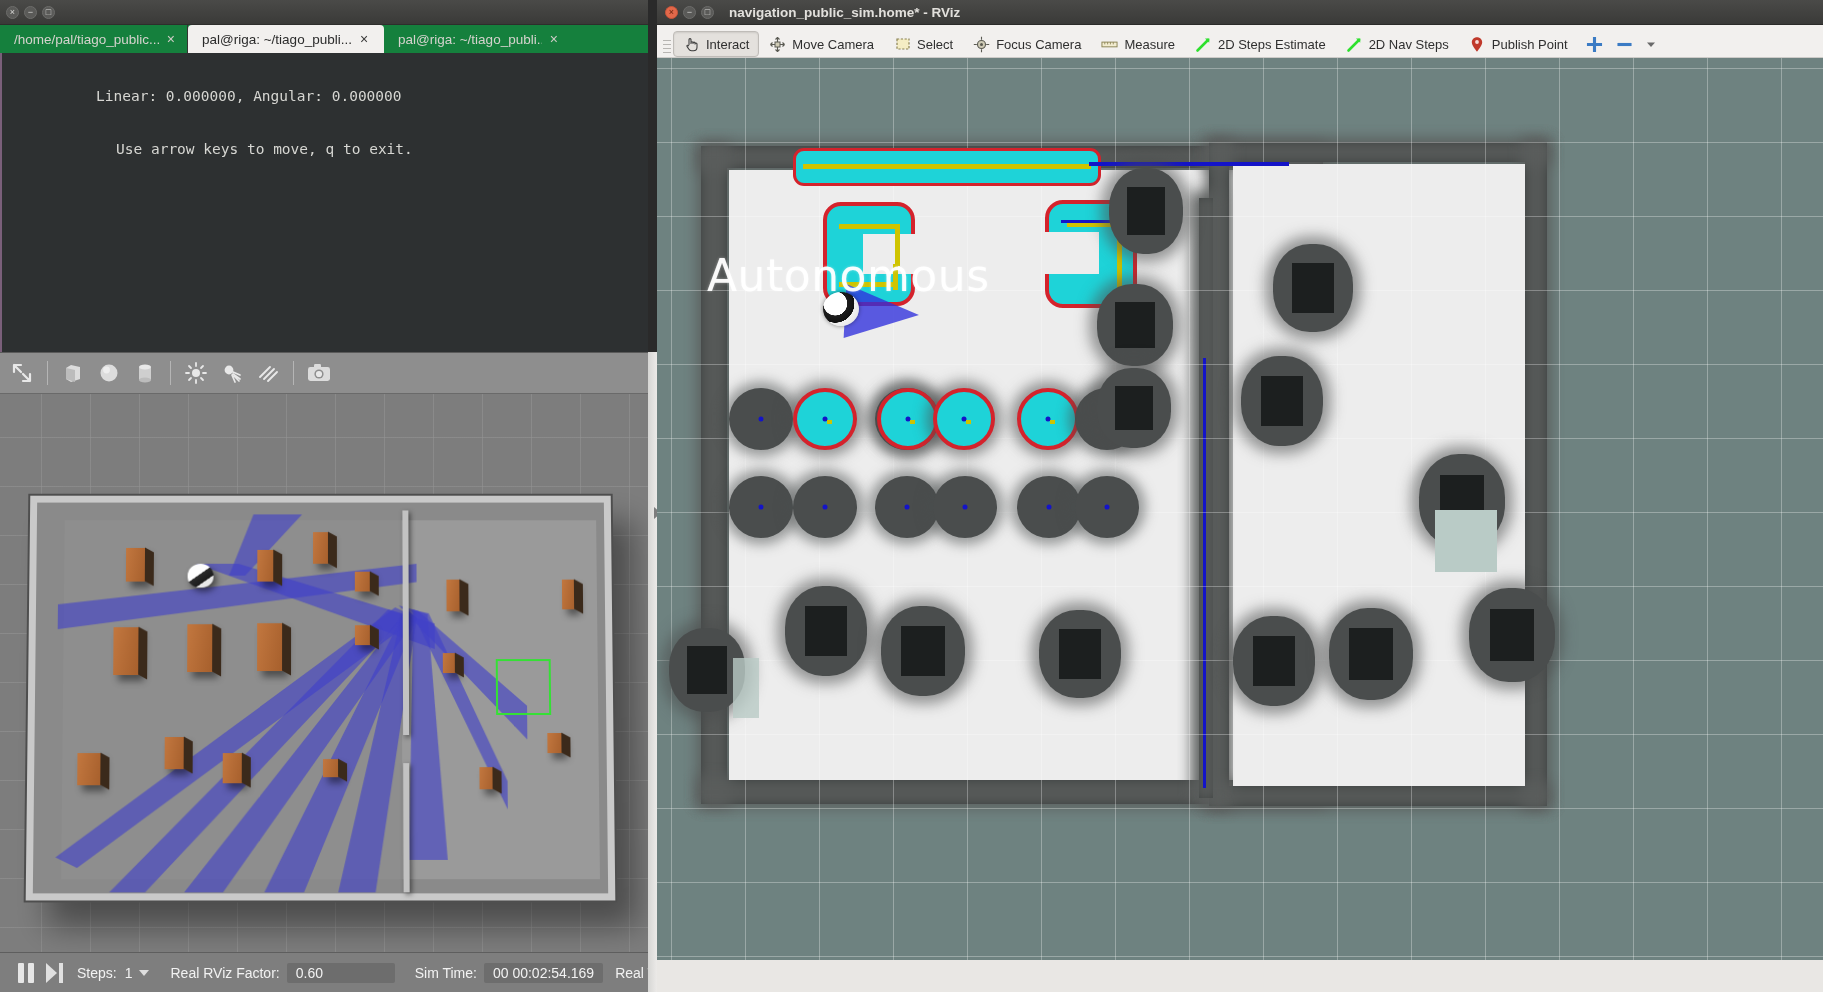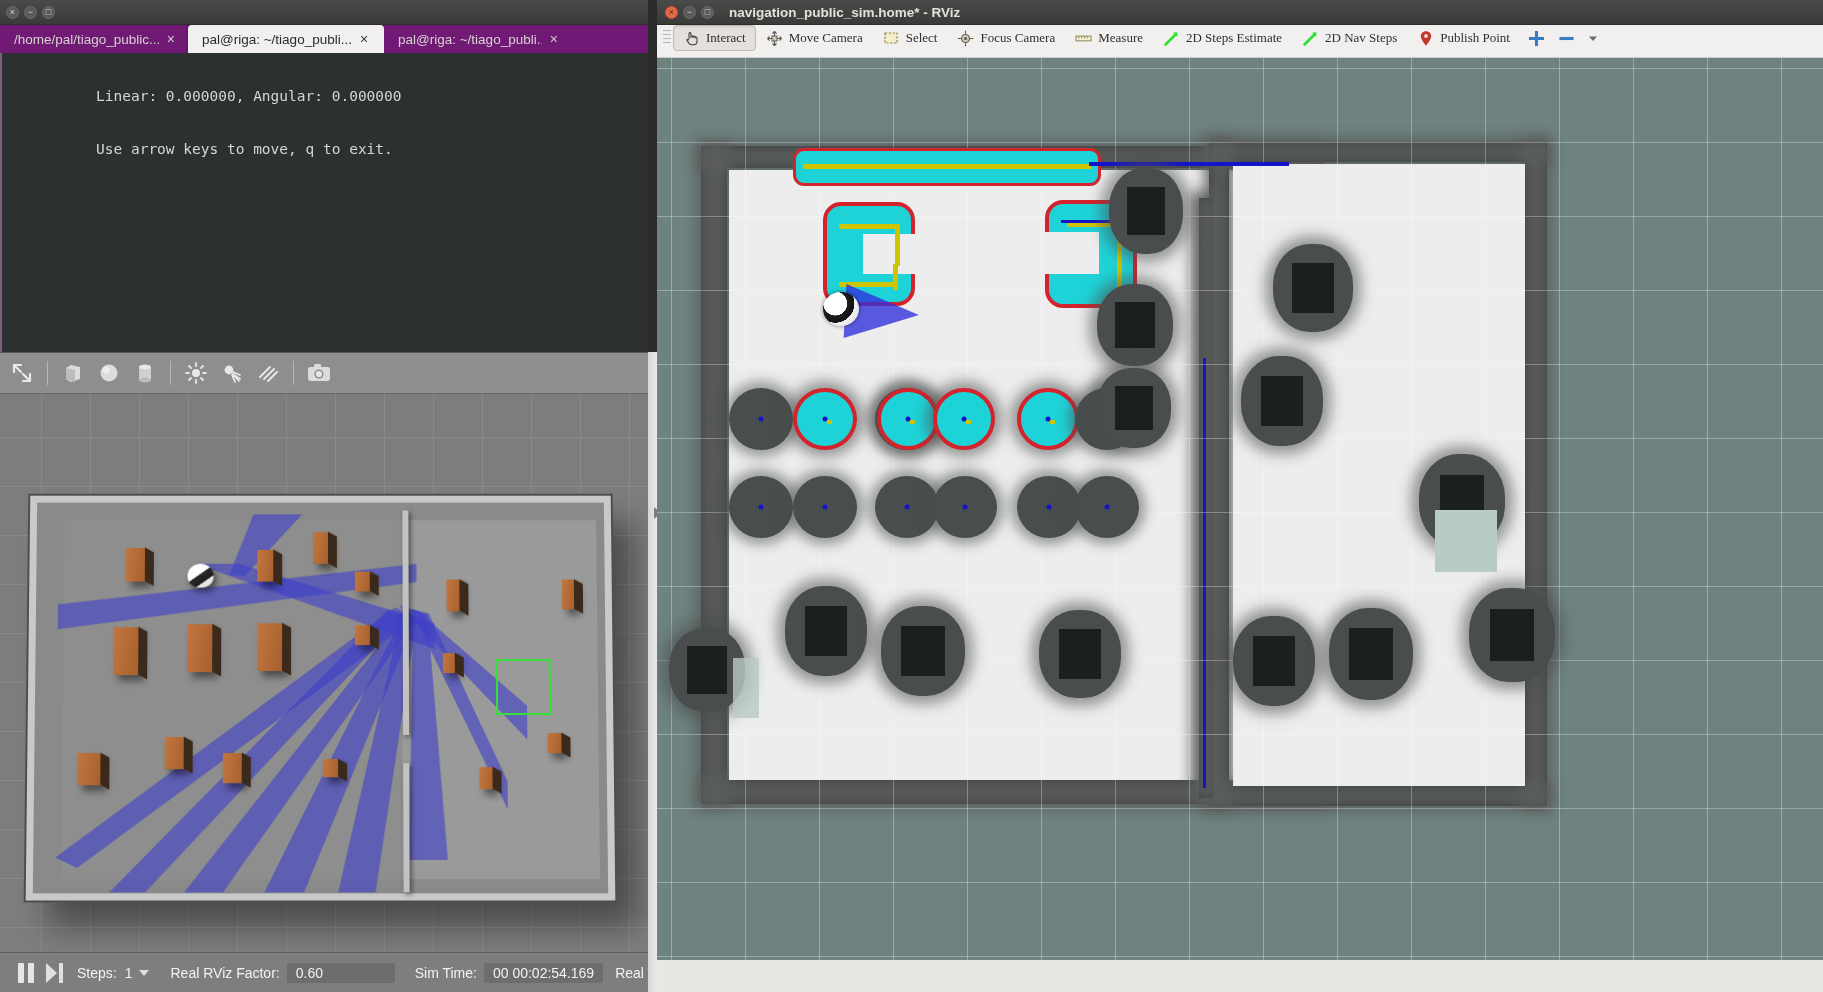--- a/index.html
+++ b/index.html
@@ -12,35 +12,35 @@
   .term-titlebar { position:relative; height:25px; background:linear-gradient(#4a4a48,#3a3a38);
     border-bottom:1px solid #2e2e2c; }
   .wbtns { position:absolute; left:6px; top:6px; display:flex; gap:5px; }
   .wbtn { width:13px; height:13px; border-radius:50%; background:#5a5a58;
     border:1px solid #6c6c6a; position:relative; }
   .wbtn i { position:absolute; inset:0; display:flex; align-items:center; justify-content:center;
     font-style:normal; font-size:9px; color:#d8d8d6; line-height:13px; }
   .term-title { position:absolute; left:72px; top:0; height:25px; line-height:25px;
     font-size:13.5px; color:#d6d3ce; font-weight:bold; letter-spacing:.1px; white-space:nowrap; }
 
-  .term-tabs { position:relative; height:28px; background:#701a75; display:flex; align-items:flex-end; }
+  .term-tabs { position:relative; height:28px; background:#15803d; display:flex; align-items:flex-end; }
   .ttab { height:28px; min-width:10px; display:flex; align-items:center; gap:8px;
     padding:0 12px 0 14px; font-size:13.5px; color:#d6d3ce; white-space:nowrap;
     border-right:1px solid #343432; }
   .ttab.active { background:#f2f0ee; color:#2b2b2b; border-radius:4px 4px 0 0; border-right:none; }
   .ttab .tx { font-size:14px; color:#cfccc7; line-height:1; }
   .ttab.active .tx { color:#3a3a3a; }
   .ttab-lbl { overflow:hidden; }
 
   .term-body { position:relative; height:299px; background:#2d3031; overflow:hidden;
     border-left:2px solid #7a5f7a; }
   .term-line { font-family:"DejaVu Sans Mono", monospace; font-size:14.5px;
     color:#d6d6d2; white-space:pre; position:absolute; left:94px; }
   .tl1 { top:35px; }
-  .tl2 { top:88px; }
+  .tl2 { top:88px;margin-left:20px; }
 
   
   .gz-win { position:absolute; left:0; top:352px; width:648px; height:640px; background:#8c8c8c; }
   .gz-toolbar { position:relative; height:42px; background:#8e8e8e;
     border-top:1px solid #5a5a5a; border-bottom:1px solid #6a6a6a;
     display:flex; align-items:center; padding-left:6px; gap:4px; }
   .gz-ico { width:32px; height:32px; display:flex; align-items:center; justify-content:center; }
   .gz-sep { width:1px; height:24px; background:#b5b5b5; margin:0 5px; }
 
   .gz-view { position:absolute; left:0; top:42px; width:648px; height:558px;
@@ -99,21 +99,21 @@
   .rv-b.close { background:#e2684a; border:1px solid #c9553a; }
   .rv-b.close i { color:#641f0c; }
   .rv-b.min { background:#5a5a58; border:1px solid #6c6c6a; }
   .rv-b.min i { color:#d8d8d6; }
   .rv-b.max { background:#5a5a58; border:1px solid #6c6c6a; }
   .rv-b.max i { color:#d8d8d6; }
   .rv-title { position:absolute; left:72px; top:0; height:25px; line-height:25px;
     font-size:13.5px; font-weight:bold; color:#e2e0dc; white-space:nowrap; }
 
   .rv-toolbar { position:relative; height:33px; background:#f2f0ee;
-    border-bottom:1px solid #cdcbc8; display:flex; align-items:flex-start; padding-left:6px;font-family:Liberation Serif, serif; }
+    border-bottom:1px solid #cdcbc8; display:flex; align-items:flex-end; padding-left:6px; }
   .rv-grip { width:8px; height:22px; display:flex; flex-direction:column;
     justify-content:center; gap:3px; margin-right:2px; }
   .rv-grip span { display:block; height:1px; background:#b7b5b2; }
   .tb-item { height:26px; display:flex; align-items:center; gap:6px; padding:0 9px;
     font-size:13px; color:#2f2f2f; white-space:nowrap; border:1px solid transparent; border-radius:4px; }
   .tb-item.active { background:#e4e1dd; border:1px solid #bfbcb8;
     box-shadow:inset 0 1px 2px rgba(0,0,0,.10); }
   .tb-ic { width:17px; height:17px; display:flex; align-items:center; justify-content:center; }
 
   .rv-view { position:absolute; left:0; top:58px; width:1166px; height:902px;
@@ -598,17 +598,18 @@
       <div class="obst" style="left:812px;top:530px;width:86px;height:94px">
           <div class="core"></div>
         </div>
 
       <div class="tealpatch" style="left:778px;top:452px;width:62px;height:62px"></div>
       <div class="tealpatch" style="left:76px;top:600px;width:26px;height:60px;opacity:.8"></div>
 
       <div class="rv-cone" style="left:188px;top:228px;transform:rotate(3deg);"></div>
       <div class="rv-robot" style="left:166px;top:234px"></div>
 
+      <div class="auto-text" style="left:50px;top:192px">Autonomous</div>
     </div>
 
   </div>
 
 </div>
 
 </body></html>

